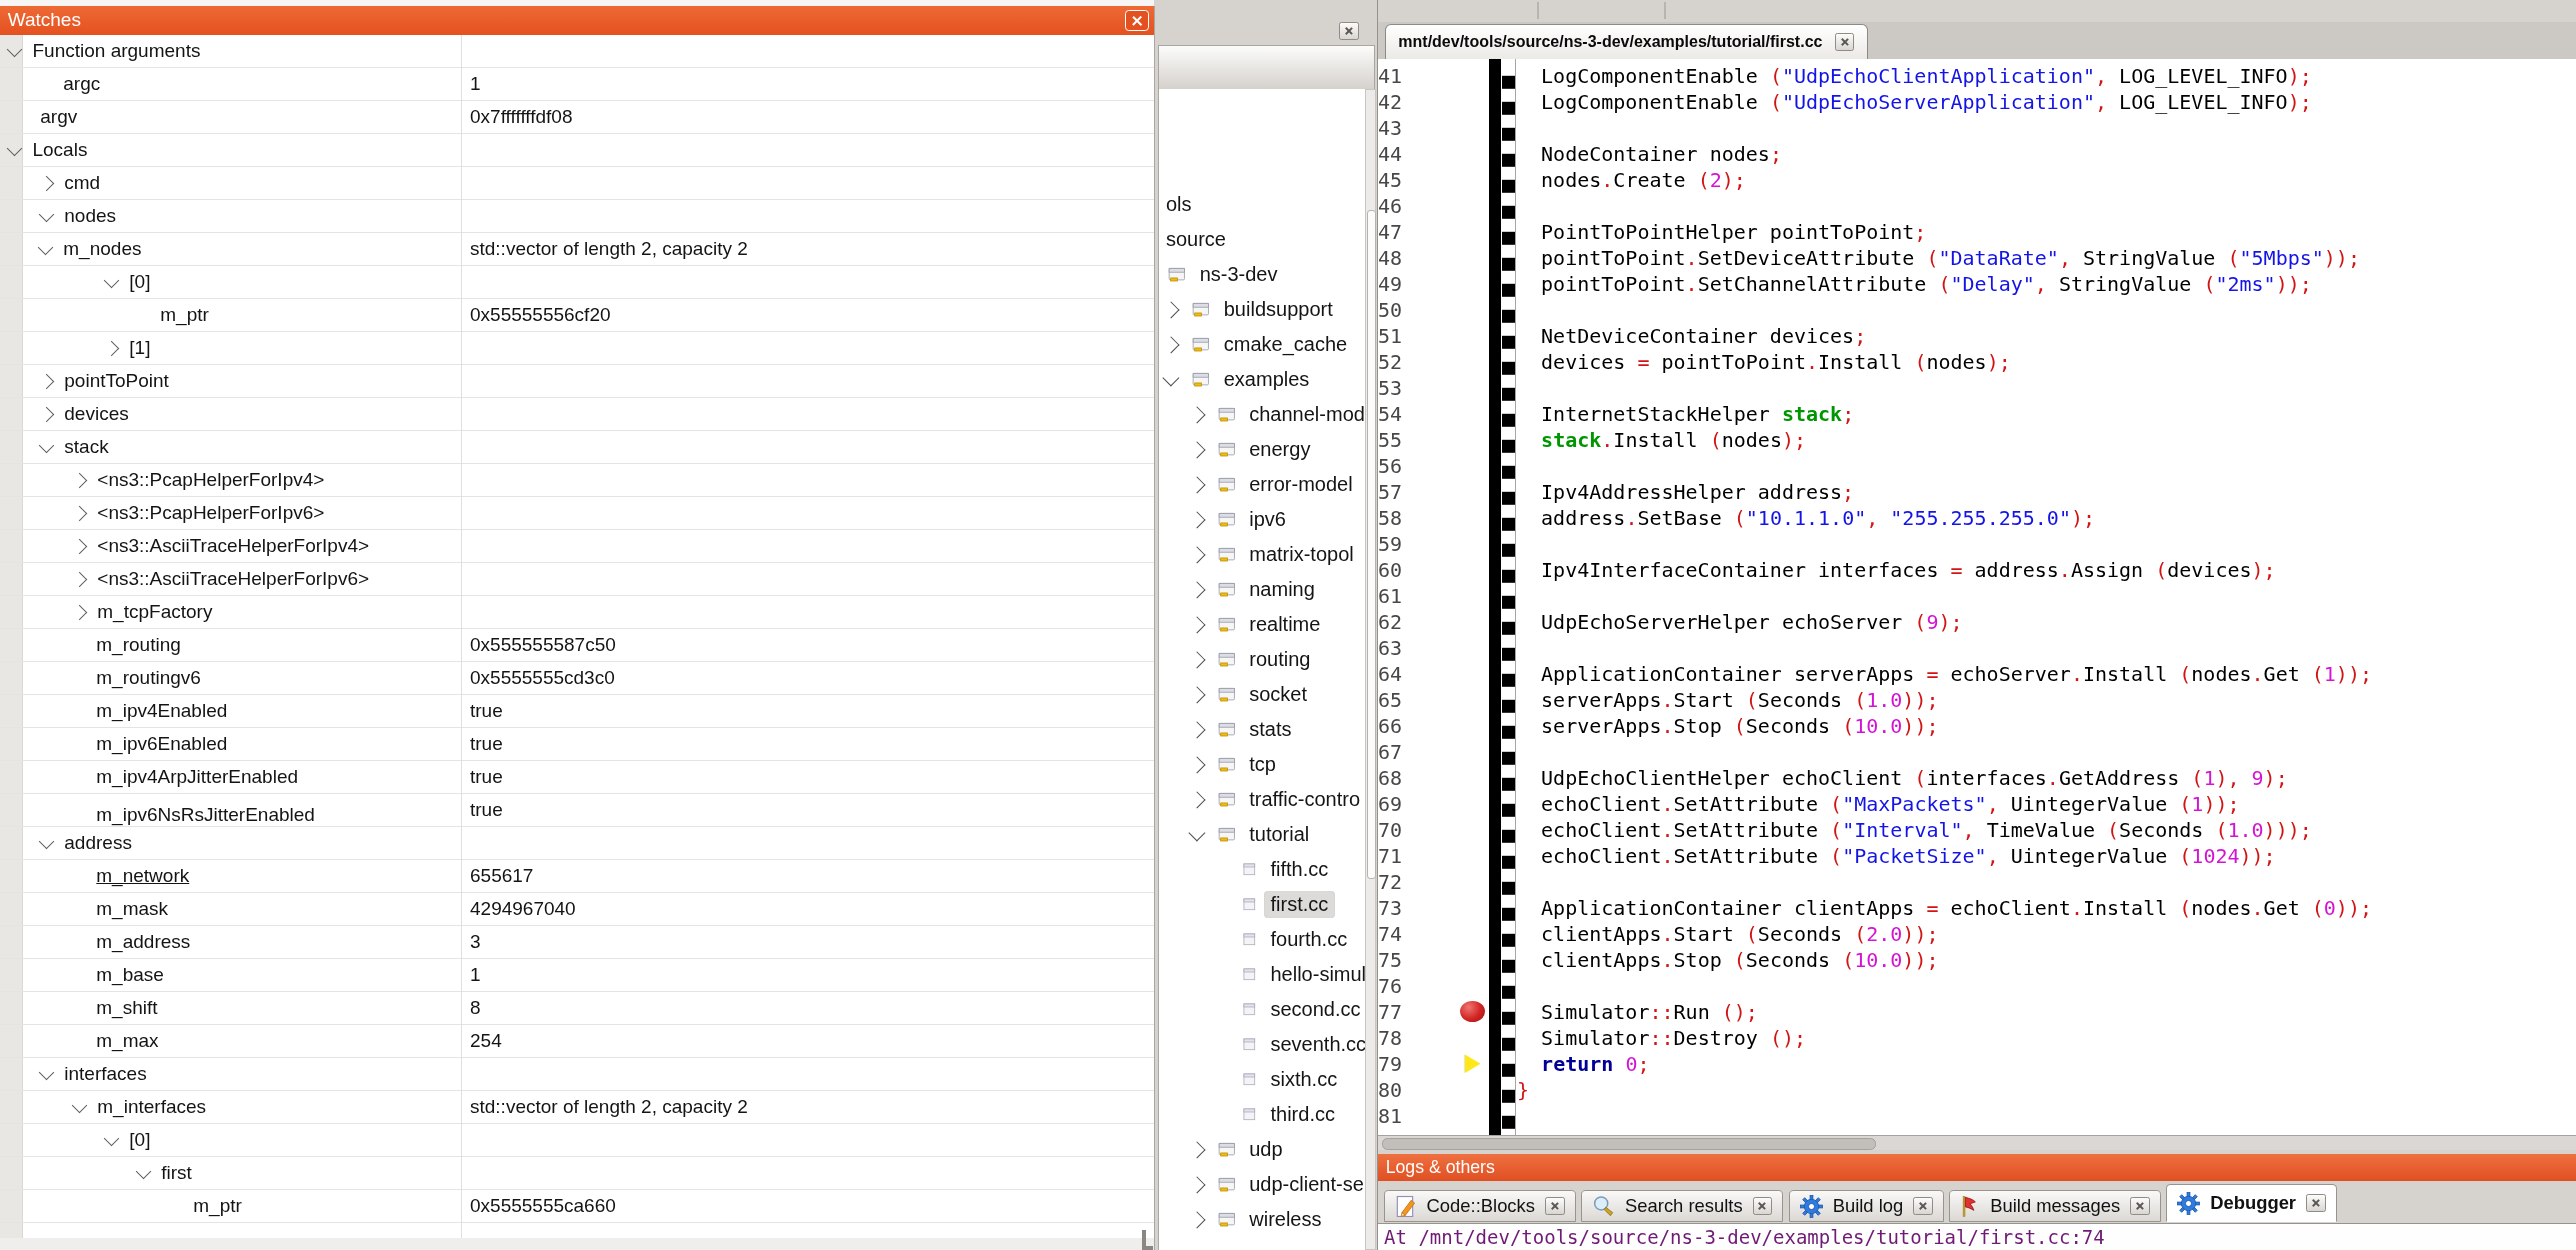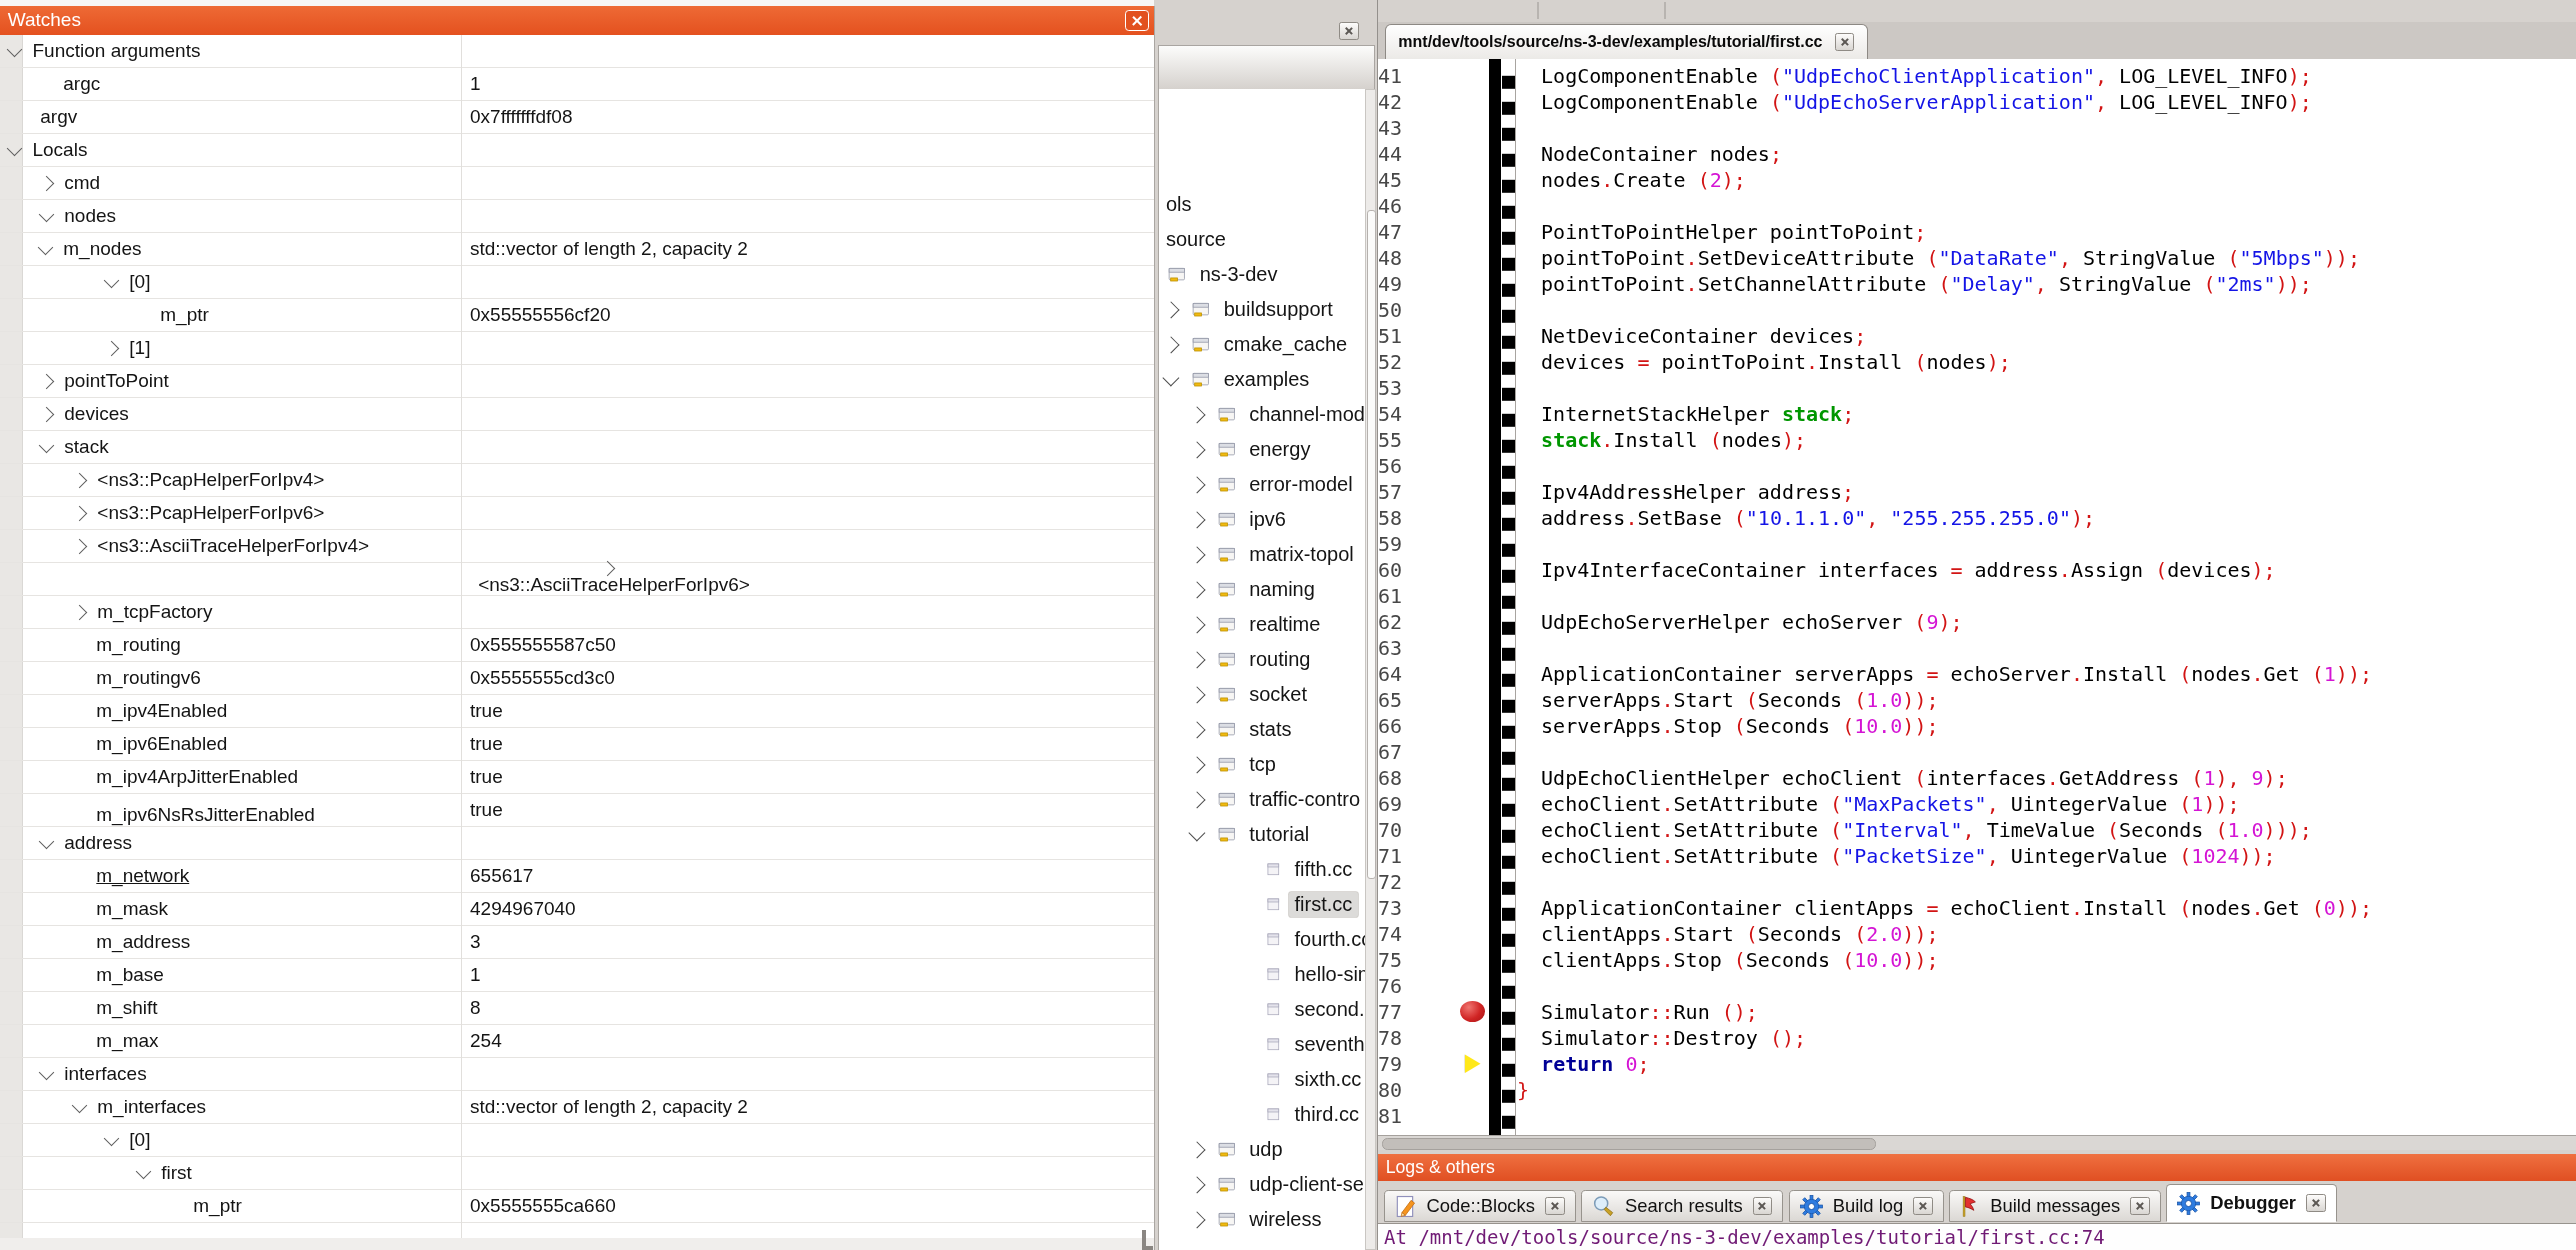--- a/index.html
+++ b/index.html
@@ -41,21 +41,21 @@
   #mgmt-close{position:absolute;left:1339px;top:21.5px;}
   #mgmt-header{position:absolute;left:1158px;top:45px;width:217px;height:45px;
     background:linear-gradient(#fcfcfb,#d5d1cd);border:0.8px solid #a9a5a1;box-sizing:border-box;}
   #tree-panel{position:absolute;left:1158px;top:89px;width:207px;height:1161px;background:#ffffff;border-left:0.8px solid #aaa6a2;box-sizing:border-box;overflow:hidden;}
   #tree-rows{padding-top:98px;}
   .tree-row{height:35px;display:flex;align-items:center;font-size:20px;color:#151515;white-space:nowrap;}
   .t-top{padding-left:1.5px;}
   .t-root{padding-left:9.2px;}
   .t-l2{padding-left:1.5px;}
   .t-l3{padding-left:27px;}
-  .t-file{padding-left:83px;margin-left:24px;}
+  .t-file{padding-left:83px;}
   .tchev{display:inline-block;width:10.8px;height:10.8px;border:solid #4c4c4c;border-width:0 1.5px 1.5px 0;margin:0 15.4px 0 4.6px;flex:none;}
   .tchev.down{transform:rotate(45deg) translate(-1.5px,-1.5px);}
   .tchev.right{transform:rotate(-45deg);}
   .ticon{display:inline-flex;margin-right:7.7px;flex:none;}
   .tlabel{padding:0.8px 5.4px;border-radius:2.3px;}
   .tlabel.selected{background:#dcdbd9;box-shadow:0 0 0 0.8px #cfccc8;}
   #tree-scrollbar{position:absolute;left:1365px;top:89px;width:10.8px;height:1161px;background:#edebe9;border:0.8px solid #c9c6c2;box-sizing:border-box;}
   #tree-scroll-thumb{position:absolute;left:0.8px;top:120px;width:7.7px;height:667px;background:#fbfbfa;border:0.8px solid #b5b1ae;border-radius:3.1px;}
 
   
@@ -183,21 +183,21 @@
       <div class="watch-row" style="padding-left: 74px;">
         <span class="chev right"></span>
         <span class="wname">&lt;ns3::PcapHelperForIpv6&gt;</span>
         <span class="wvalue"></span>
       </div>
       <div class="watch-row" style="padding-left: 74px;">
         <span class="chev right"></span>
         <span class="wname">&lt;ns3::AsciiTraceHelperForIpv4&gt;</span>
         <span class="wvalue"></span>
       </div>
-      <div class="watch-row" style="padding-left: 74px; flex-direction: column;">
+      <div class="watch-row" style="padding-left: 74px;">
         <span class="chev right"></span>
         <span class="wname">&lt;ns3::AsciiTraceHelperForIpv6&gt;</span>
         <span class="wvalue"></span>
       </div>
       <div class="watch-row" style="padding-left: 74px;">
         <span class="chev right"></span>
         <span class="wname">m_tcpFactory</span>
         <span class="wvalue"></span>
       </div>
       <div class="watch-row" style="padding-left: 74px;">

